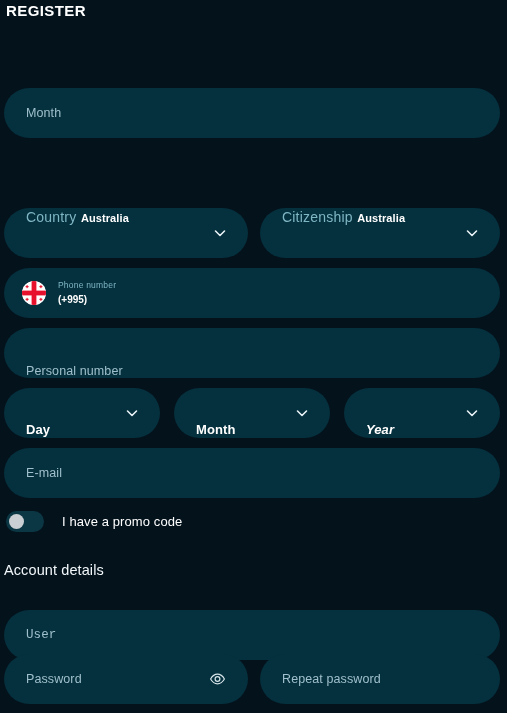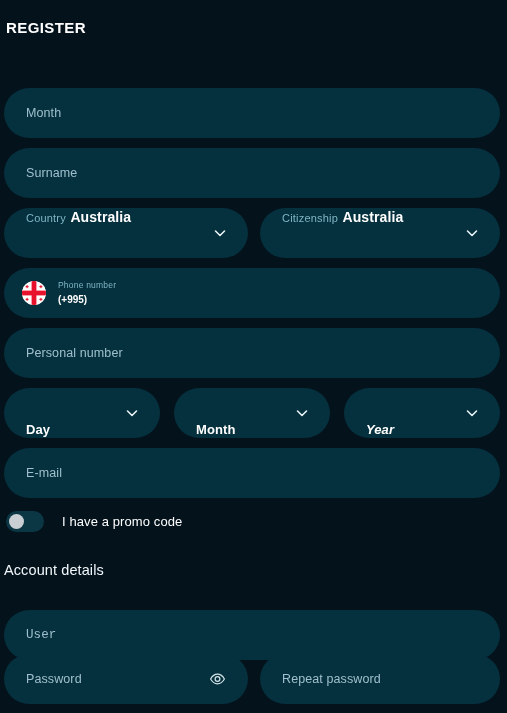--- a/index.html
+++ b/index.html
@@ -15,21 +15,21 @@
     font-family:"Liberation Sans", sans-serif;
     color:#ffffff;
     position:relative;
   }
 
   .page { position:relative; width:507px; height:713px; padding:0; }
 
   
   .register-title {
     position:absolute;
-    left:6px; top:19px;
+    left:6px; top:2px;
     font-size:15px;
     font-weight:bold;
     letter-spacing:0.4px;
     color:#ffffff;
   }
   .section-title {
     position:absolute;
     left:4px;
     font-size:14.5px;
     font-weight:400;
@@ -65,28 +65,28 @@
   .select {
     flex-direction:column;
     align-items:flex-start;
     justify-content:center;
     position:absolute;
     background:#05303d;
     border-radius:999px;
     height:50px;
   }
   .select .lbl {
-    font-size:11px;
+    font-size:14px;
     color:#7fb6c4;
     line-height:1.1;
     margin-bottom:3px;
     letter-spacing:0.2px;
   }
   .select .val {
-    font-size:14px;
+    font-size:11px;
     color:#ffffff;
     font-weight:bold;
     line-height:1.1;
     letter-spacing:0.1px;
   }
 
   .chev {
     position:absolute;
     right:20px;
     top:50%;
@@ -193,23 +193,20 @@
 
 <div class="page">
 
   <div class="register-title">REGISTER</div>
 
 
   <div class="field full pad-lg" style="top:88px;">
     <span class="placeholder">Month</span>
   </div>
 
-  <div class="field full pad-lg" style="top:148px;">
-    <span class="placeholder">Surname</span>
-  </div>
 
   <div class="select pad-lg" style="left:4px; top:208px; width:244px;">
     <span class="lbl">Country</span>
     <span class="val">Australia</span>
     <span class="chev">
       <svg viewBox="0 0 16 16" fill="none">
           <path d="M3.5 6 L8 10.5 L12.5 6" stroke="#e8f2f6" stroke-width="1.6" stroke-linecap="round" stroke-linejoin="round"></path>
         </svg>
     </span>
   </div>
@@ -241,21 +238,21 @@
           <rect x="18.35" y="16.85" width="1.1" height="3.0"></rect>
         </g>
       </svg>
     </span>
     <span class="phone-text">
       <span class="lbl">Phone number</span>
       <span class="val">(+995)</span>
     </span>
   </div>
 
-  <div class="field full pad-lg" style="top:328px;">
+  <div class="field full pad-lg" style="top:328px;align-items:flex-end;">
     <span class="placeholder">Personal number</span>
   </div>
 
   <div class="simple-select" style="left:4px; top:388px; width:156px;">
     <span class="val">Day</span>
     <span class="chev">
       <svg viewBox="0 0 16 16" fill="none">
           <path d="M3.5 6 L8 10.5 L12.5 6" stroke="#e8f2f6" stroke-width="1.6" stroke-linecap="round" stroke-linejoin="round"></path>
         </svg>
     </span>

